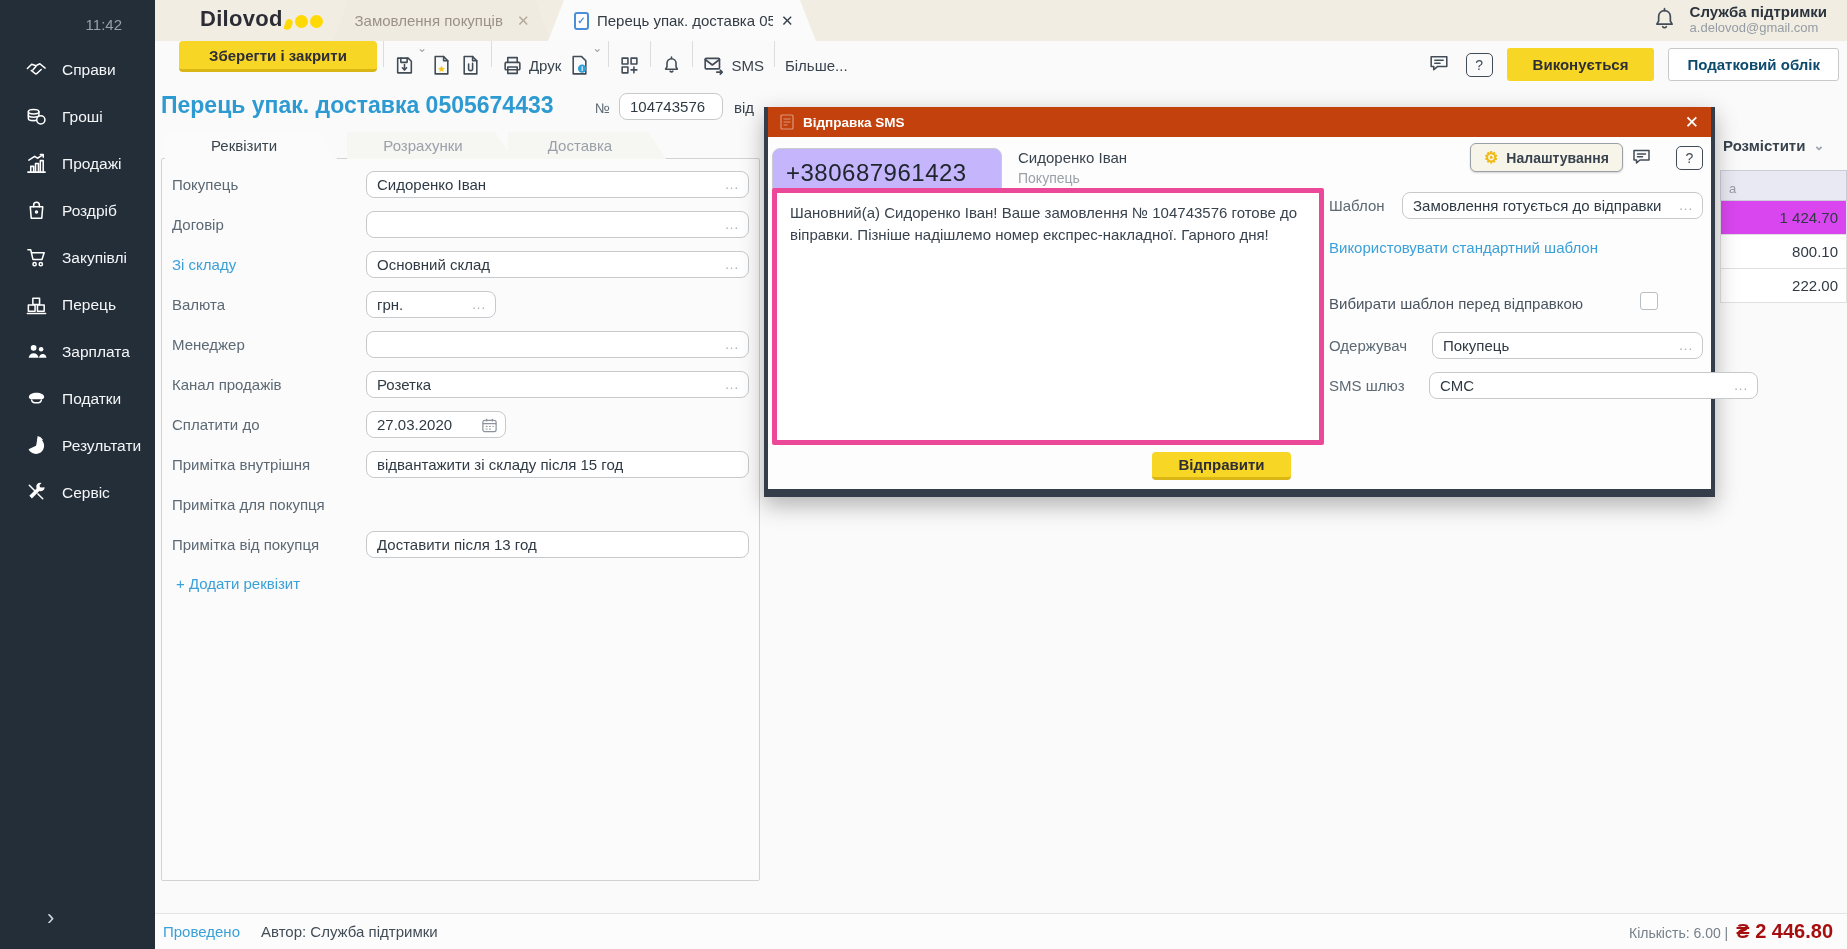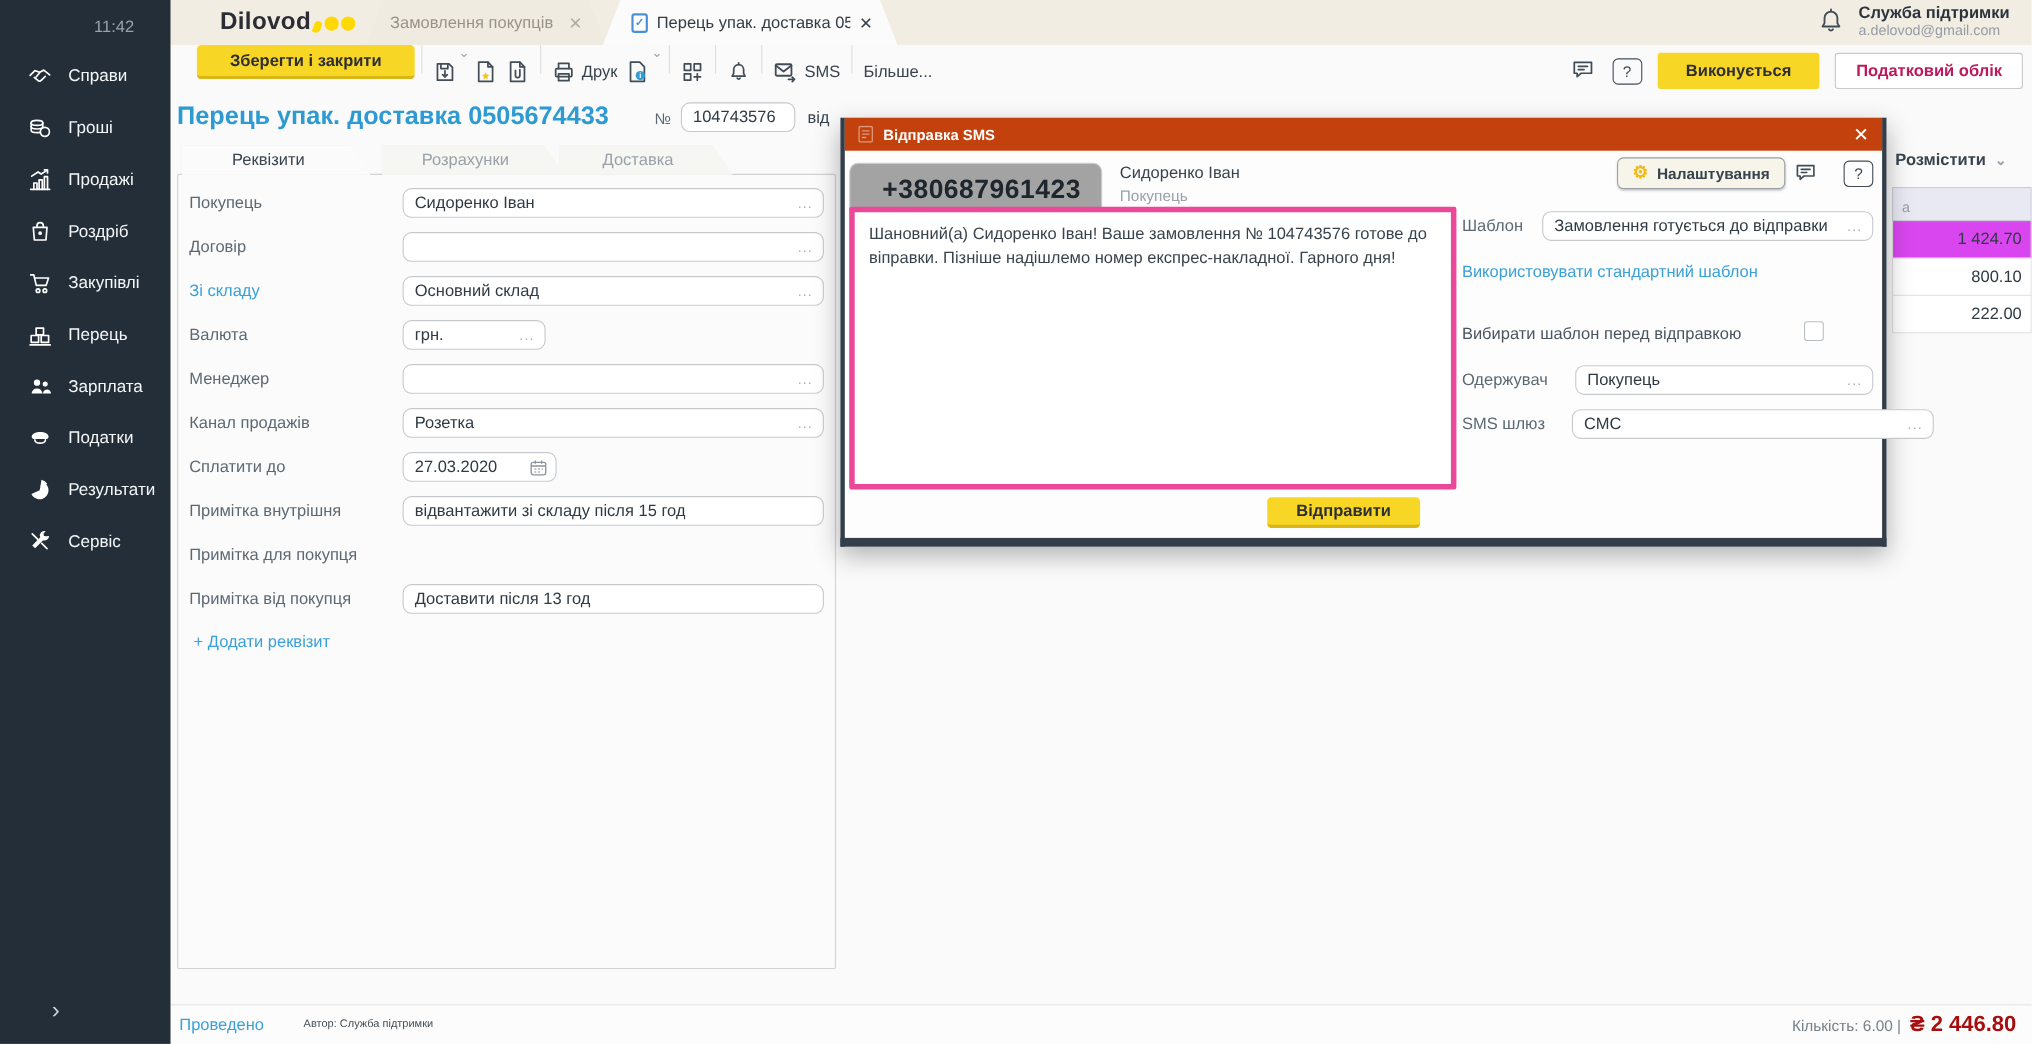--- a/index.html
+++ b/index.html
@@ -35,21 +35,21 @@
 
 .toolbar{position:absolute;left:155px;top:41px;width:1692px;height:48px;background:#fafafa;display:flex;padding-left:24px;z-index:5}
 .vsep{width:1px;height:26px;background:#ddd;margin:0 6px}
 .btn-yellow{background:#f8d625;border:0;border-bottom:3px solid #d9b515;border-radius:4px;font-weight:700;font-size:15px;color:#2e2e35;padding:0 30px;height:31px;display:flex;align-items:center;cursor:pointer;font-family:inherit}
 .tbtn{display:flex;align-items:center;gap:6px;color:#39434e;font-size:15px;cursor:pointer;padding:0 4px}
 .tbtn svg{stroke:#424c57;fill:none;stroke-width:1.5;stroke-linecap:round;stroke-linejoin:round}
 .chev{color:#9aa2aa;font-size:12px;cursor:pointer;margin-left:-2px}
 .toolbar-right{position:absolute;right:8px;top:7px;display:flex;gap:14px;align-items:center}
 .icon-sq{width:27px;height:24px;border:1.5px solid #424c57;border-radius:5px;display:flex;align-items:center;justify-content:center;font-size:14px;color:#424c57;cursor:pointer;background:transparent}
 .btn-exec{background:#f8d625;border:0;border-radius:3px;font-weight:700;font-size:15px;color:#2e2e35;height:33px;padding:0 26px;display:flex;align-items:center;cursor:pointer;font-family:inherit}
-.btn-outline{background:#fff;border:1px solid #c9c9c9;border-radius:3px;font-weight:700;font-size:15px;color:#be185d;height:33px;padding:0 18px;display:flex;align-items:center;cursor:pointer;font-family:inherit}
+.btn-outline{background:#fff;border:1px solid #c9c9c9;border-radius:3px;font-weight:700;font-size:15px;color:#0c4a6e;height:33px;padding:0 18px;display:flex;align-items:center;cursor:pointer;font-family:inherit}
 
 
 .doc-title{position:absolute;left:161px;top:92px;font-size:23px;font-weight:700;color:#2d9ad2;z-index:2}
 .num-label{position:absolute;left:595px;top:100px;color:#5c6974;font-size:14px;z-index:2}
 .num-input{position:absolute;left:619px;top:93px;width:104px;z-index:2}
 .vid-label{position:absolute;left:734px;top:99px;color:#39434e;font-size:15px;z-index:2}
 
 
 .inp{height:27px;border:1px solid #c6cacd;border-radius:8px;background:#fff;display:flex;align-items:center;padding:0 10px;font-size:15px;color:#2f3a44;position:relative;cursor:text}
 .inp .val{white-space:nowrap;overflow:hidden}
@@ -81,38 +81,38 @@
 .itable .tr{height:34px;background:#fff;border:1px solid #e0e0e0;border-top:0;display:flex;align-items:center;justify-content:flex-end;padding:0 8px;font-size:15px;color:#2f3a44;cursor:pointer}
 .itable .tr.hl{background:#d946ef}
 
 
 .modal{position:absolute;left:764px;top:107px;width:951px;height:390px;background:#fdfdfd;border-left:4px solid #333e4a;border-right:4px solid #333e4a;border-bottom:8px solid #333e4a;box-shadow:0 8px 22px rgba(0,0,0,.3);z-index:20}
 .modal-head{height:30px;background:#c2410c;display:flex;align-items:center;padding:0 12px;gap:9px}
 .modal-head .mtitle{color:#fff;font-size:13.5px;font-weight:700}
 .modal-head .mic{opacity:.45}
 .mclose{margin-left:auto;color:#fff;font-size:17px;cursor:pointer;line-height:1}
 .modal-body{position:absolute;top:30px;left:0;right:0;bottom:0}
-.phone{position:absolute;left:4px;top:11px;width:230px;height:50px;border:1px solid #c9ccd0;border-radius:8px;background:#a3a3a3;display:flex;align-items:center;padding:0 29px;font-size:24px;font-weight:700;color:#20262d;letter-spacing:.5px;cursor:text}
+.phone{position:absolute;left:4px;top:11px;width:230px;height:50px;border:1px solid #c9ccd0;border-radius:8px;background:#c4b5fd;display:flex;align-items:center;padding:0 13px;font-size:24px;font-weight:400;color:#20262d;letter-spacing:.5px;cursor:text}
 .mname{position:absolute;left:250px;top:12px;font-size:15px;color:#39434e}
 .mrole{position:absolute;left:250px;top:33px;font-size:14px;color:#9aa1a8}
 .btn-settings{position:absolute;left:702px;top:6px;height:29px;padding:0 13px;background:#f7f4ea;border:1px solid #9aa0a6;border-radius:6px;font-size:14px;font-weight:600;color:#39434e;display:flex;align-items:center;gap:8px;box-shadow:0 1px 2px rgba(0,0,0,.18);cursor:pointer;font-family:inherit}
 .gear{color:#f0b915;font-size:16px;line-height:1}
 .m-comment{position:absolute;left:862px;top:9px;cursor:pointer}
 .m-help{position:absolute;left:908px;top:9px}
 .msg{position:absolute;left:4px;top:51px;width:552px;height:257px;border:5px solid #ec4899;border-radius:2px;background:#fff;padding:9px 13px;font-size:15px;line-height:1.45;color:#39434e;cursor:text}
 .btn-send{position:absolute;left:384px;top:315px;width:139px;height:28px;background:#f8d625;border:0;border-bottom:3px solid #d9b515;border-radius:4px;font-weight:700;font-size:15px;color:#2e2e35;display:flex;align-items:center;justify-content:center;cursor:pointer;font-family:inherit}
 .mlabel{position:absolute;color:#5c6974;font-size:15px}
 .mlink{position:absolute;left:561px;top:102px;color:#3aa0d8;font-size:15px;cursor:pointer}
 .mcheck-label{position:absolute;left:561px;top:158px;color:#4a5560;font-size:15px}
 .mcheckbox{position:absolute;left:872px;top:155px;width:18px;height:18px;border:1px solid #b9bec3;border-radius:3px;background:#fff;cursor:pointer}
 
 
 .footer{position:absolute;left:155px;top:913px;width:1692px;height:36px;background:#fcfcfc;border-top:1px solid #e4e4e4;display:flex;align-items:center;z-index:6}
 .f-status{margin-left:8px;color:#3aa0d8;font-size:15px;cursor:pointer}
-.f-author{margin-left:36px;color:#434d57;font-size:10px}
+.f-author{margin-left:21px;color:#434d57;font-size:15px}
 .f-right{margin-left:auto;margin-right:14px;display:flex;align-items:baseline;gap:8px}
 .f-qty{color:#76808a;font-size:14px}
 .f-total{color:#a60f0f;font-size:20px;font-weight:700}
 .content-bg{position:absolute;left:155px;top:89px;width:1692px;height:824px;background:#fafafa;z-index:1}
 .hdr-icon svg{stroke:#424c57;fill:none;stroke-width:1.5;stroke-linecap:round;stroke-linejoin:round}
 </style>
 </head>
 <body>
 
 <div class="content-bg"></div>

